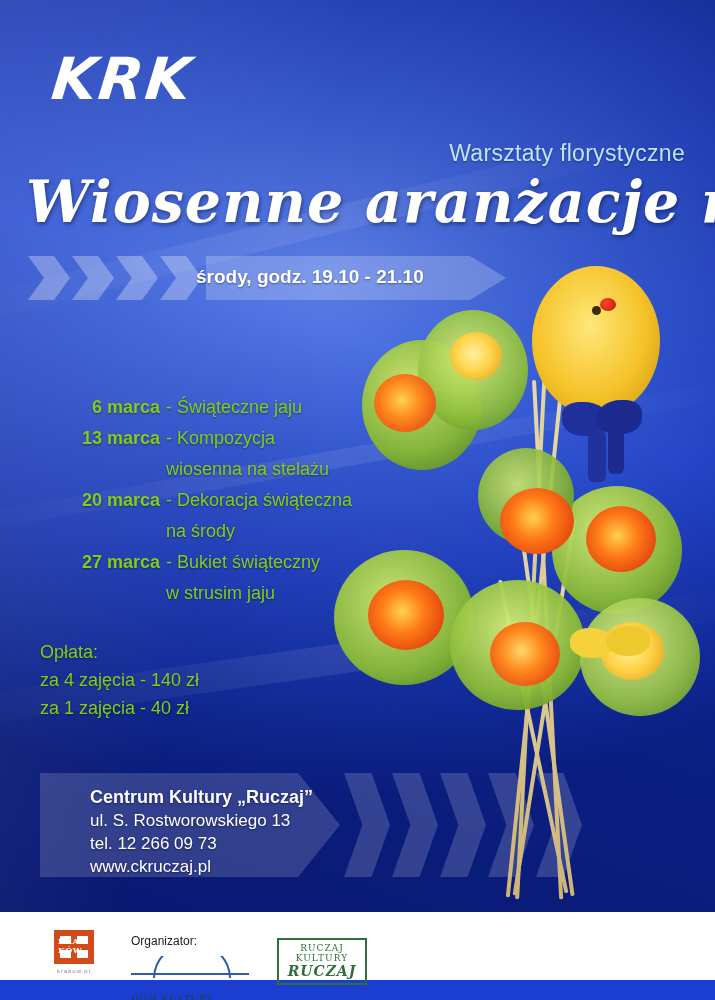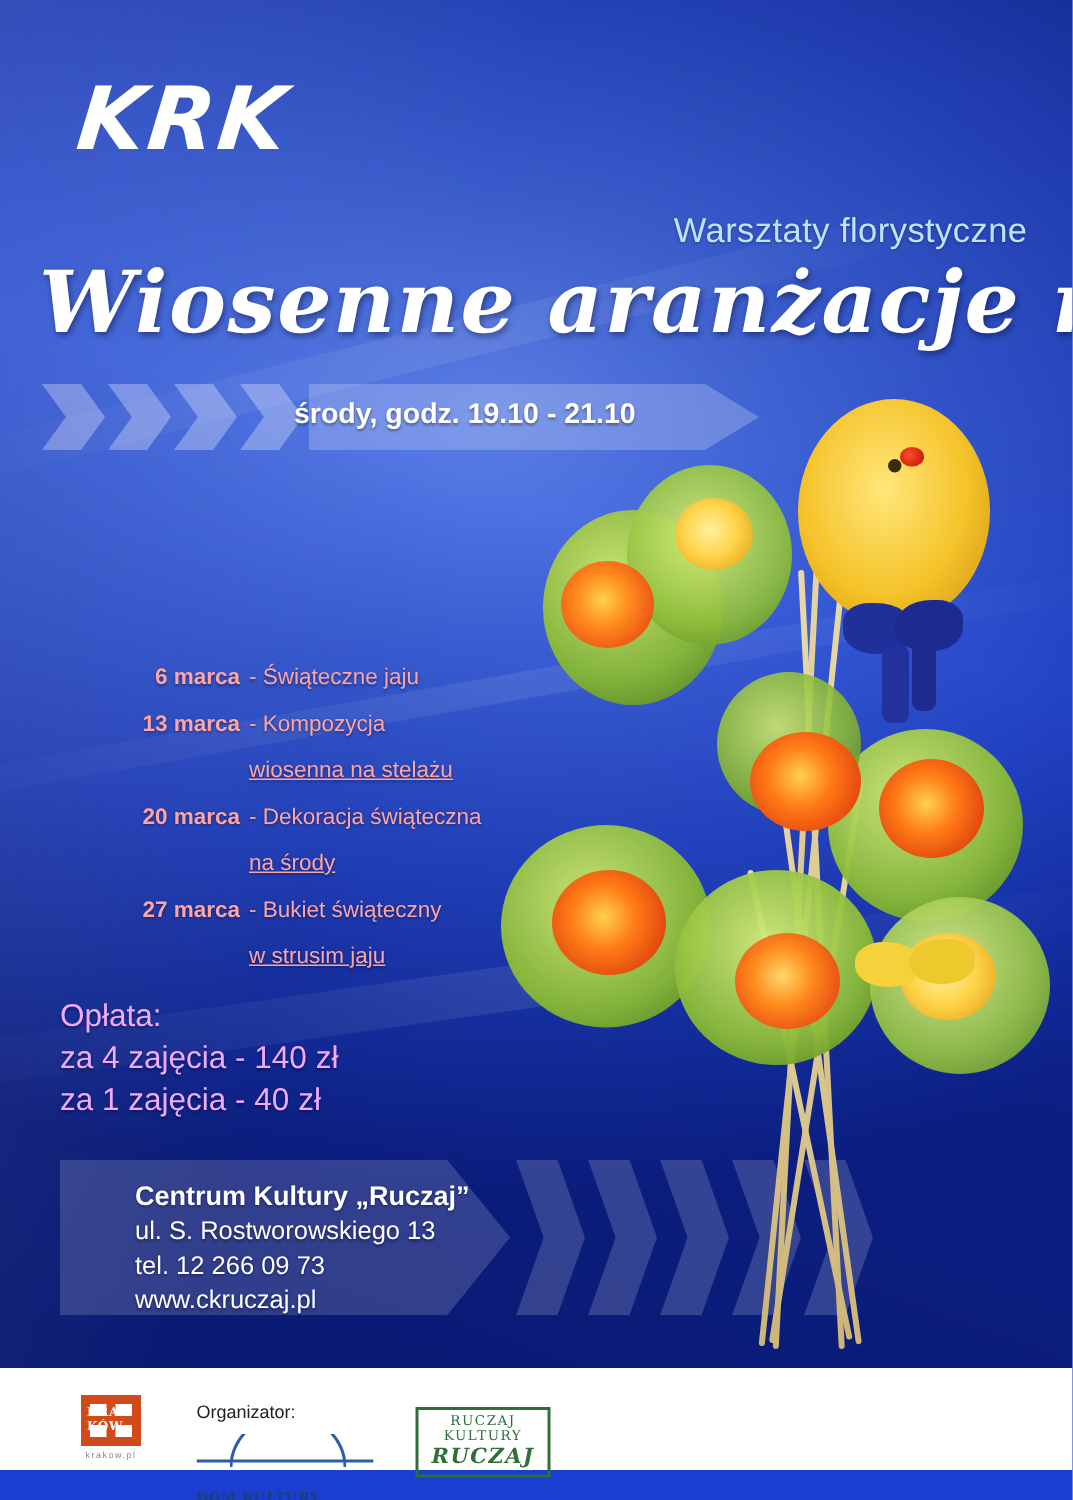--- a/index.html
+++ b/index.html
@@ -122,51 +122,49 @@
     color: #ffffff;
     text-shadow: 0 1px 2px rgba(0,0,0,0.4);
     text-align: right;
   }
   
   .schedule {
     position: absolute;
     left: 38px;
     top: 392px;
     width: 350px;
-    color: #fca5a5;
-    font-size: 15px;
+    color: #84cc16;
+    font-size: 18px;
     line-height: 31px;
     text-shadow: 0 1px 2px rgba(0,0,40,0.45);
-    margin-top: 44px;
   }
   .sch-row {
     display: flex;
     align-items: baseline;
   }
   .sch-date {
     width: 122px;
     text-align: right;
     font-weight: 700;
     padding-right: 6px;
     flex: none;
   }
   .sch-desc {
     flex: 1;
   }
   .sch-cont {
     margin-left: 128px;
-    text-decoration: underline;
   }
   
   .price {
     position: absolute;
     left: 40px;
-    top: 664px;
-    color: #f0abfc;
-    font-size: 21px;
+    top: 638px;
+    color: #84cc16;
+    font-size: 18px;
     line-height: 28px;
     text-shadow: 0 1px 2px rgba(0,0,40,0.45);
   }
   
   .low-band {
     position: absolute;
     left: 14px;
     top: 773px;
     width: 560px;
     height: 104px;

